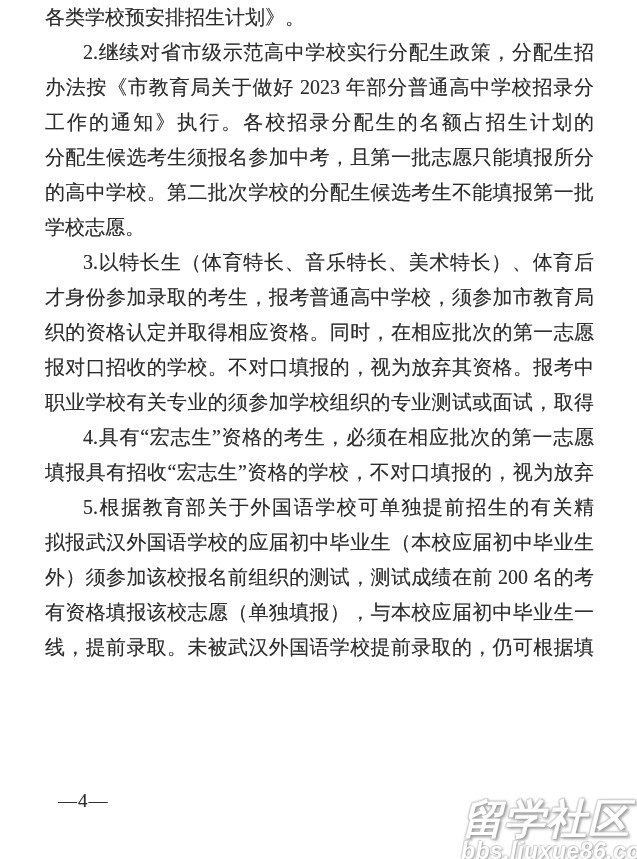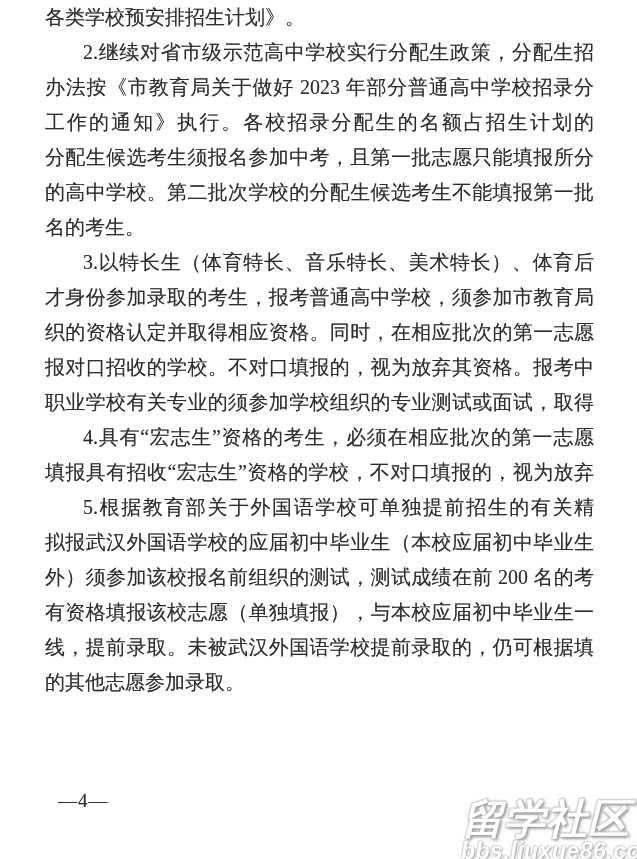--- a/index.html
+++ b/index.html
@@ -83,37 +83,36 @@
 <div class="page">
   <div class="content">
 
     <p class="line">各类学校预安排招生计划》。</p>
 
     <p class="line indent fill">2.继续对省市级示范高中学校实行分配生政策，分配生招录</p>
     <p class="line fill">办法按《市教育局关于做好 2023 年部分普通高中学校招录分配生</p>
     <p class="line fill">工作的通知》执行。各校招录分配生的名额占招生计划的 50%。</p>
     <p class="line fill">分配生候选考生须报名参加中考，且第一批志愿只能填报所分配</p>
     <p class="line fill">的高中学校。第二批次学校的分配生候选考生不能填报第一批次</p>
-    <p class="line">名的考生。</p>
+    <p class="line">学校志愿。</p>
 
     <p class="line indent fill">3.以特长生（体育特长、音乐特长、美术特长）、体育后备人</p>
     <p class="line fill">才身份参加录取的考生，报考普通高中学校，须参加市教育局组</p>
     <p class="line fill">织的资格认定并取得相应资格。同时，在相应批次的第一志愿填</p>
     <p class="line fill">报对口招收的学校。不对口填报的，视为放弃其资格。报考中等</p>
     <p class="line fill">职业学校有关专业的须参加学校组织的专业测试或面试，取得资</p>
 
     <p class="line indent fill">4.具有“宏志生”资格的考生，必须在相应批次的第一志愿中</p>
     <p class="line fill">填报具有招收“宏志生”资格的学校，不对口填报的，视为放弃其</p>
 
     <p class="line indent fill">5.根据教育部关于外国语学校可单独提前招生的有关精神，</p>
     <p class="line fill">拟报武汉外国语学校的应届初中毕业生（本校应届初中毕业生除</p>
     <p class="line fill">外）须参加该校报名前组织的测试，测试成绩在前 200 名的考生</p>
     <p class="line fill">有资格填报该校志愿（单独填报），与本校应届初中毕业生一同划</p>
     <p class="line fill">线，提前录取。未被武汉外国语学校提前录取的，仍可根据填报</p>
-    <p class="line">的其他志愿参加录取。</p>
 
   </div>
 
   <div class="footer">—4—</div>
 
   <div class="watermark">
     <div class="wm-title">留学社区</div>
     <div class="wm-url">bbs.liuxue86.com</div>
   </div>
 </div>

